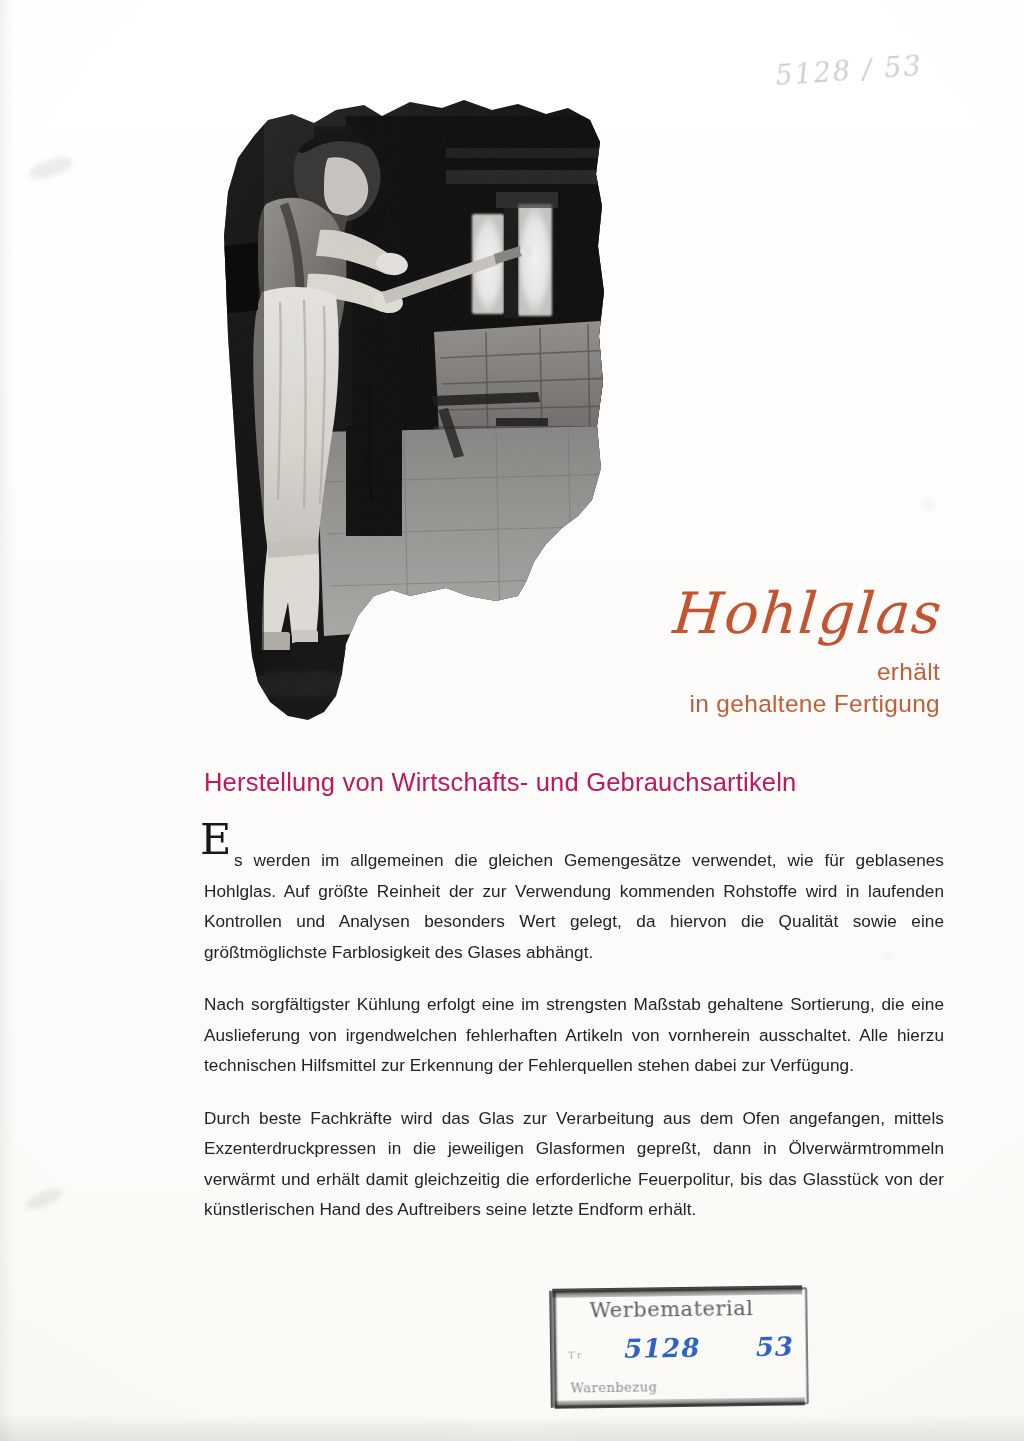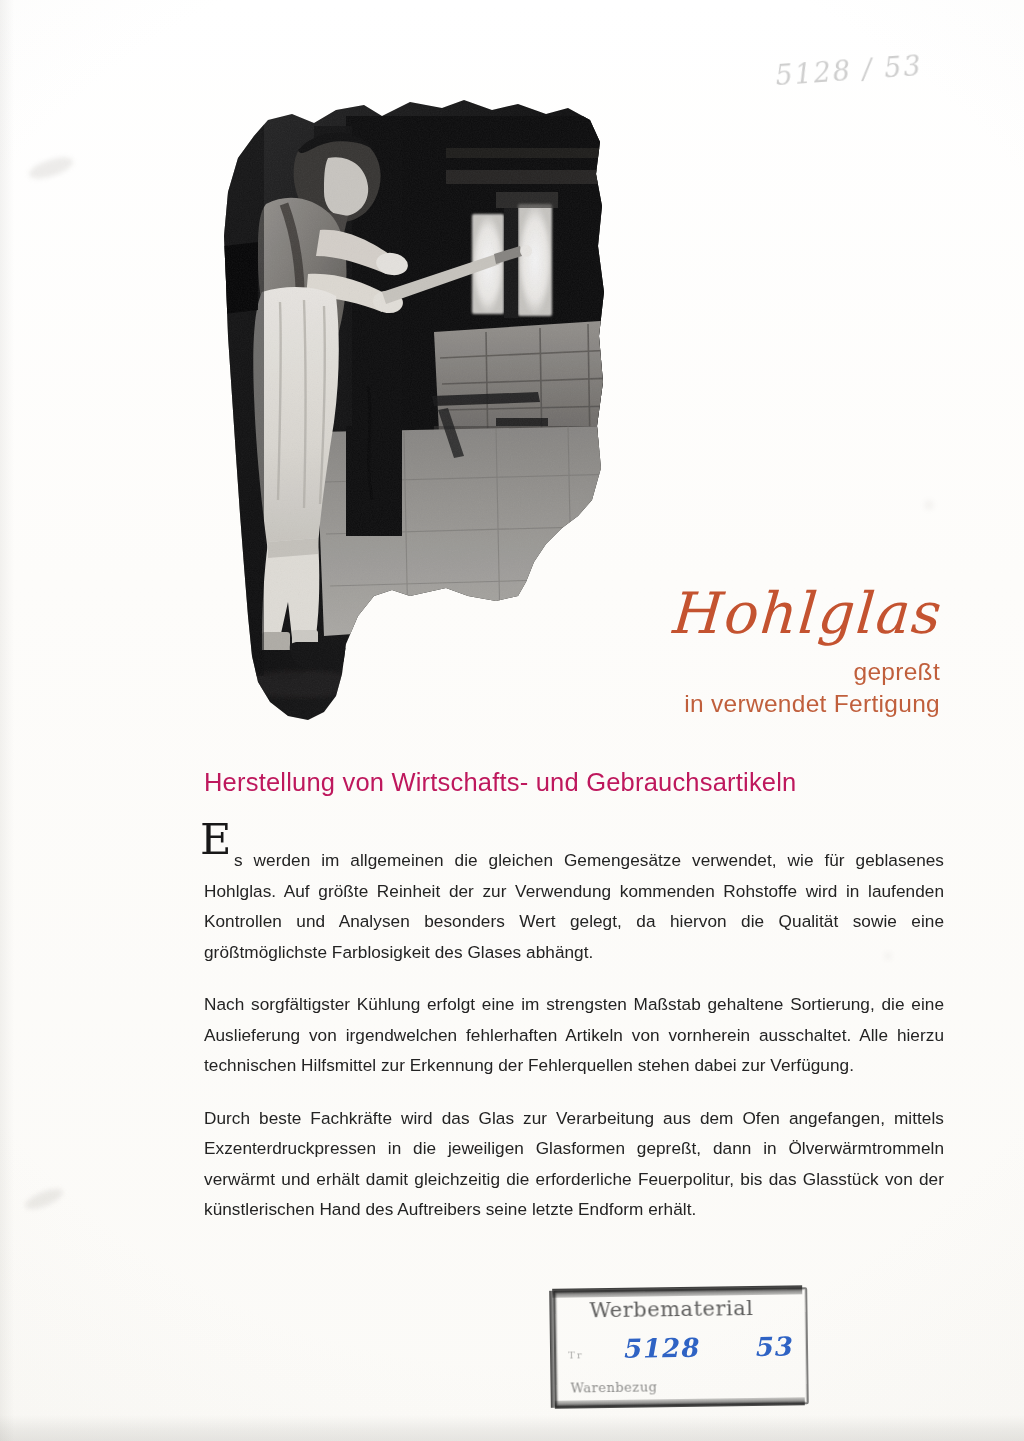--- a/index.html
+++ b/index.html
@@ -404,22 +404,22 @@
         <path d="M28,150 L62,146 L62,214 L28,218 Z" fill="#050505" opacity="0.9"></path>
 
         <rect x="0" y="0" width="420" height="660" filter="url(#grain)" fill="#ffffff" opacity="0.5"></rect>
         <rect x="0" y="0" width="420" height="660" fill="#0a0a14" opacity="0.045"></rect>
       </g>
     </svg>
   </div>
 
   <div id="headline-block">
     <div id="main-title">Hohlglas</div>
-    <div class="sub-line">gepreßt</div>
-    <div class="sub-line">in verwendet Fertigung</div>
+    <div class="sub-line">erhält</div>
+    <div class="sub-line">in gehaltene Fertigung</div>
   </div>
 
   <div id="section-heading">Herstellung von Wirtschafts- und Gebrauchsartikeln</div>
 
   <div id="dropcap">E</div>
 
   <div id="body-text">
     <p class="para first"><span class="dropcap-space"></span><span>s werden im allgemeinen die gleichen Gemengesätze verwendet, wie für geblasenes Hohlglas. Auf größte Reinheit der zur Verwendung kommenden Rohstoffe wird in laufenden Kontrollen und Analysen besonders Wert gelegt, da hiervon die Qualität sowie eine größtmöglichste Farblosigkeit des Glases abhängt.</span></p>
     <p class="para">Nach sorgfältigster Kühlung erfolgt eine im strengsten Maßstab gehaltene Sortierung, die eine Auslieferung von irgendwelchen fehlerhaften Artikeln von vornherein ausschaltet. Alle hierzu technischen Hilfsmittel zur Erkennung der Fehlerquellen stehen dabei zur Verfügung.</p>
     <p class="para">Durch beste Fachkräfte wird das Glas zur Verarbeitung aus dem Ofen angefangen, mittels Exzenterdruckpressen in die jeweiligen Glasformen gepreßt, dann in Ölverwärmtrommeln verwärmt und erhält damit gleichzeitig die erforderliche Feuerpolitur, bis das Glasstück von der künstlerischen Hand des Auftreibers seine letzte Endform erhält.</p>

